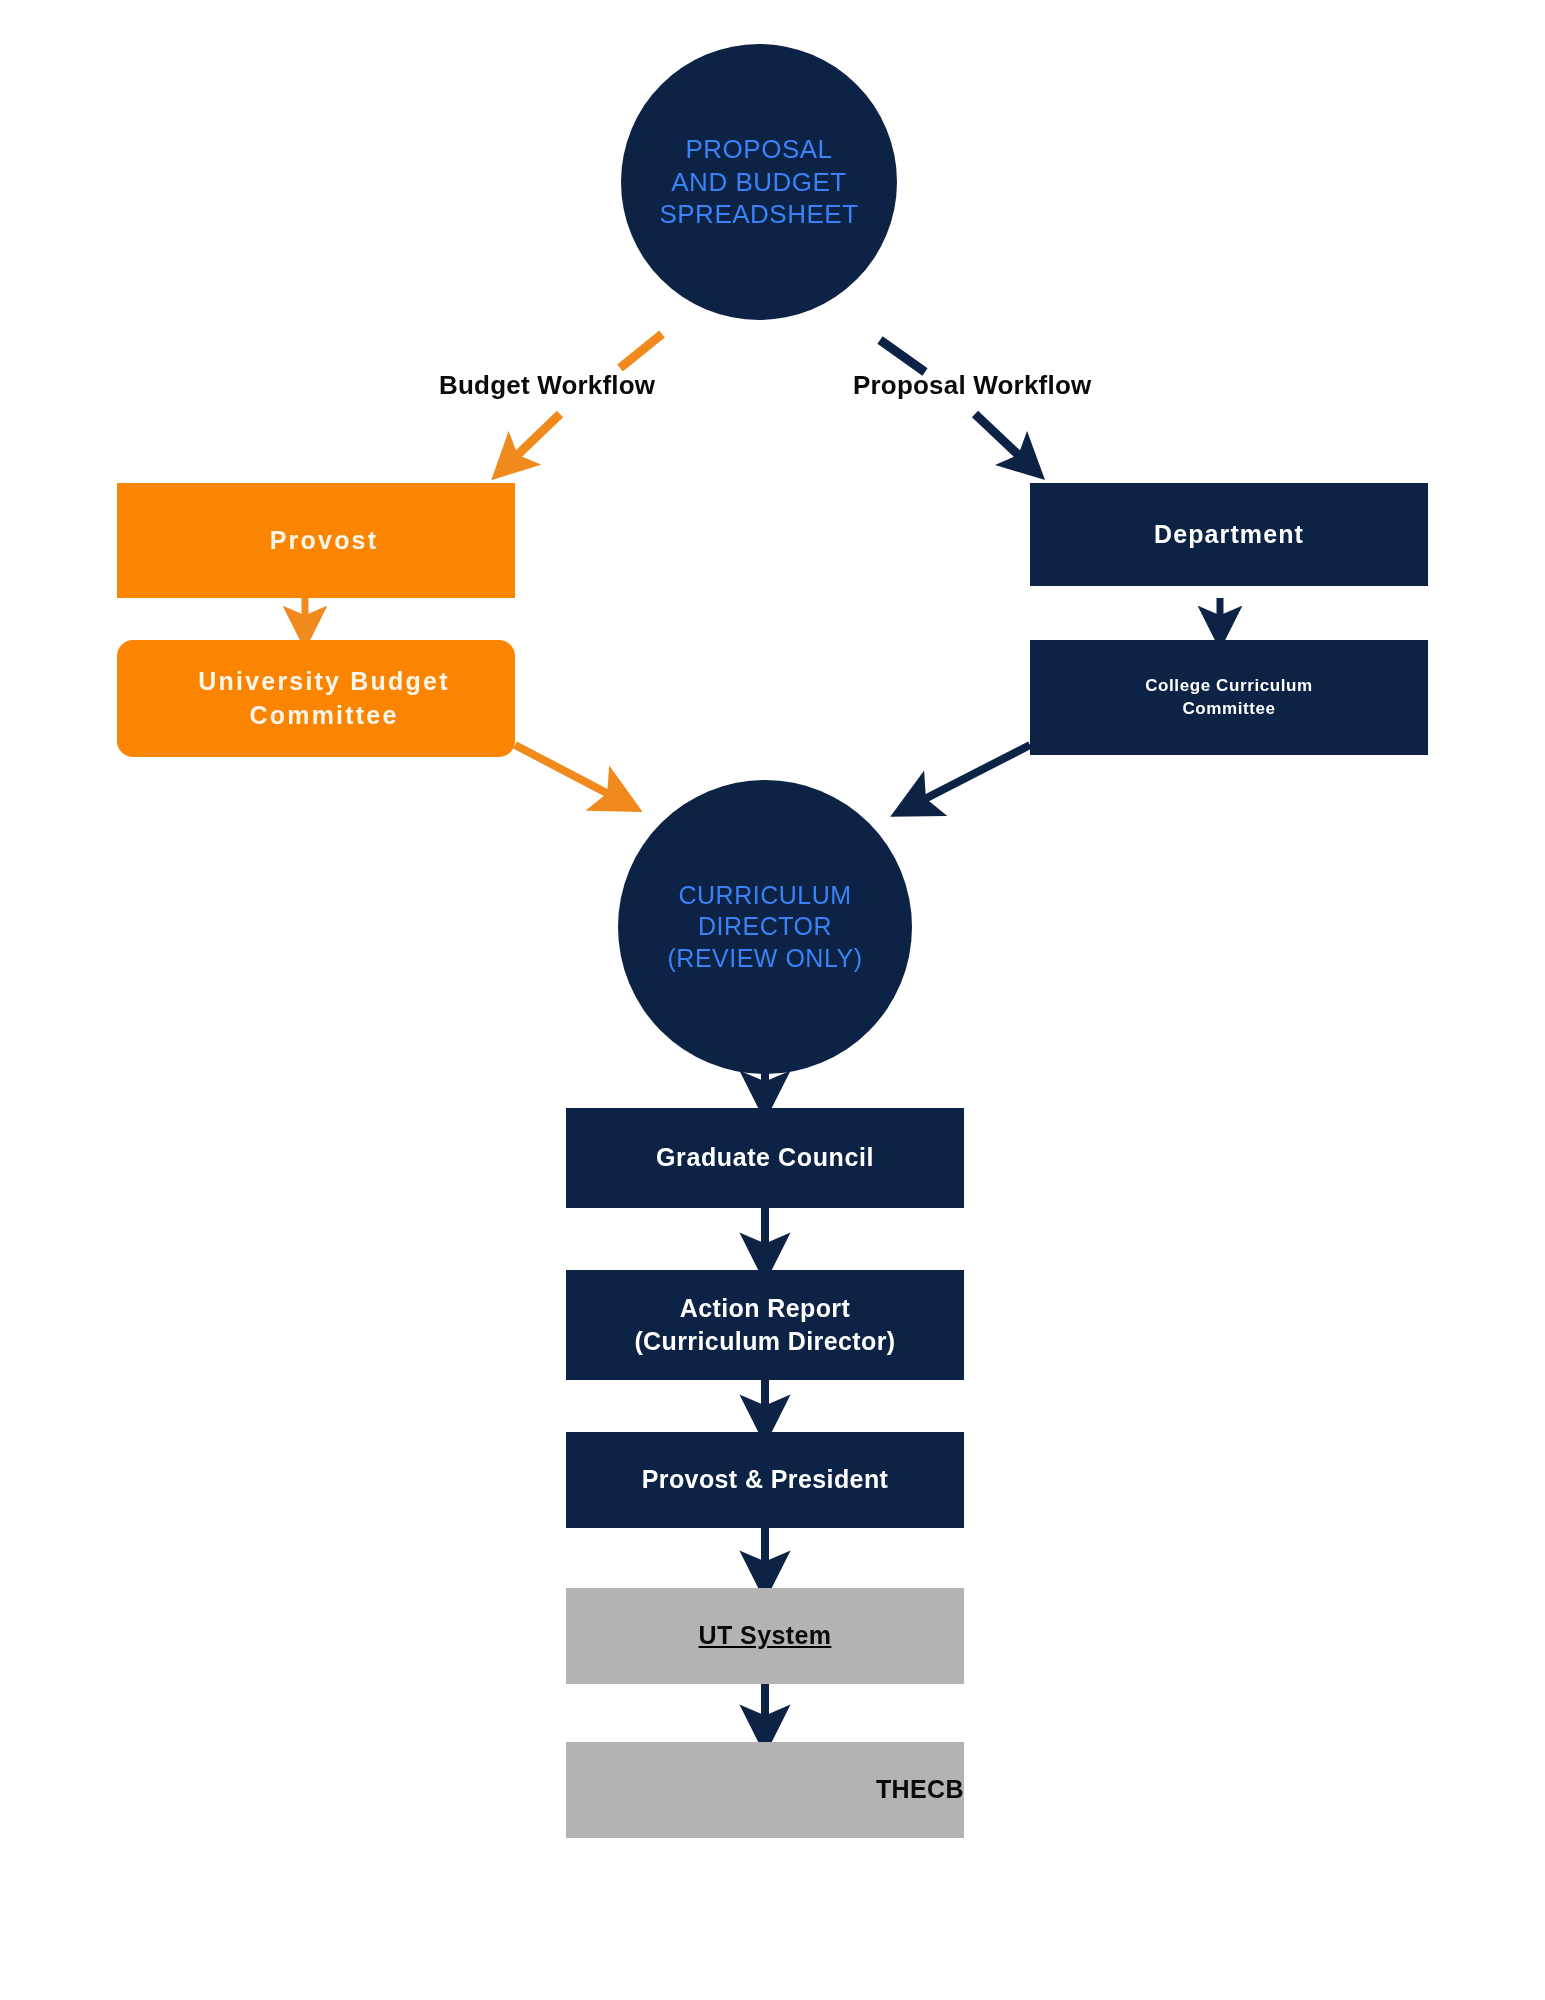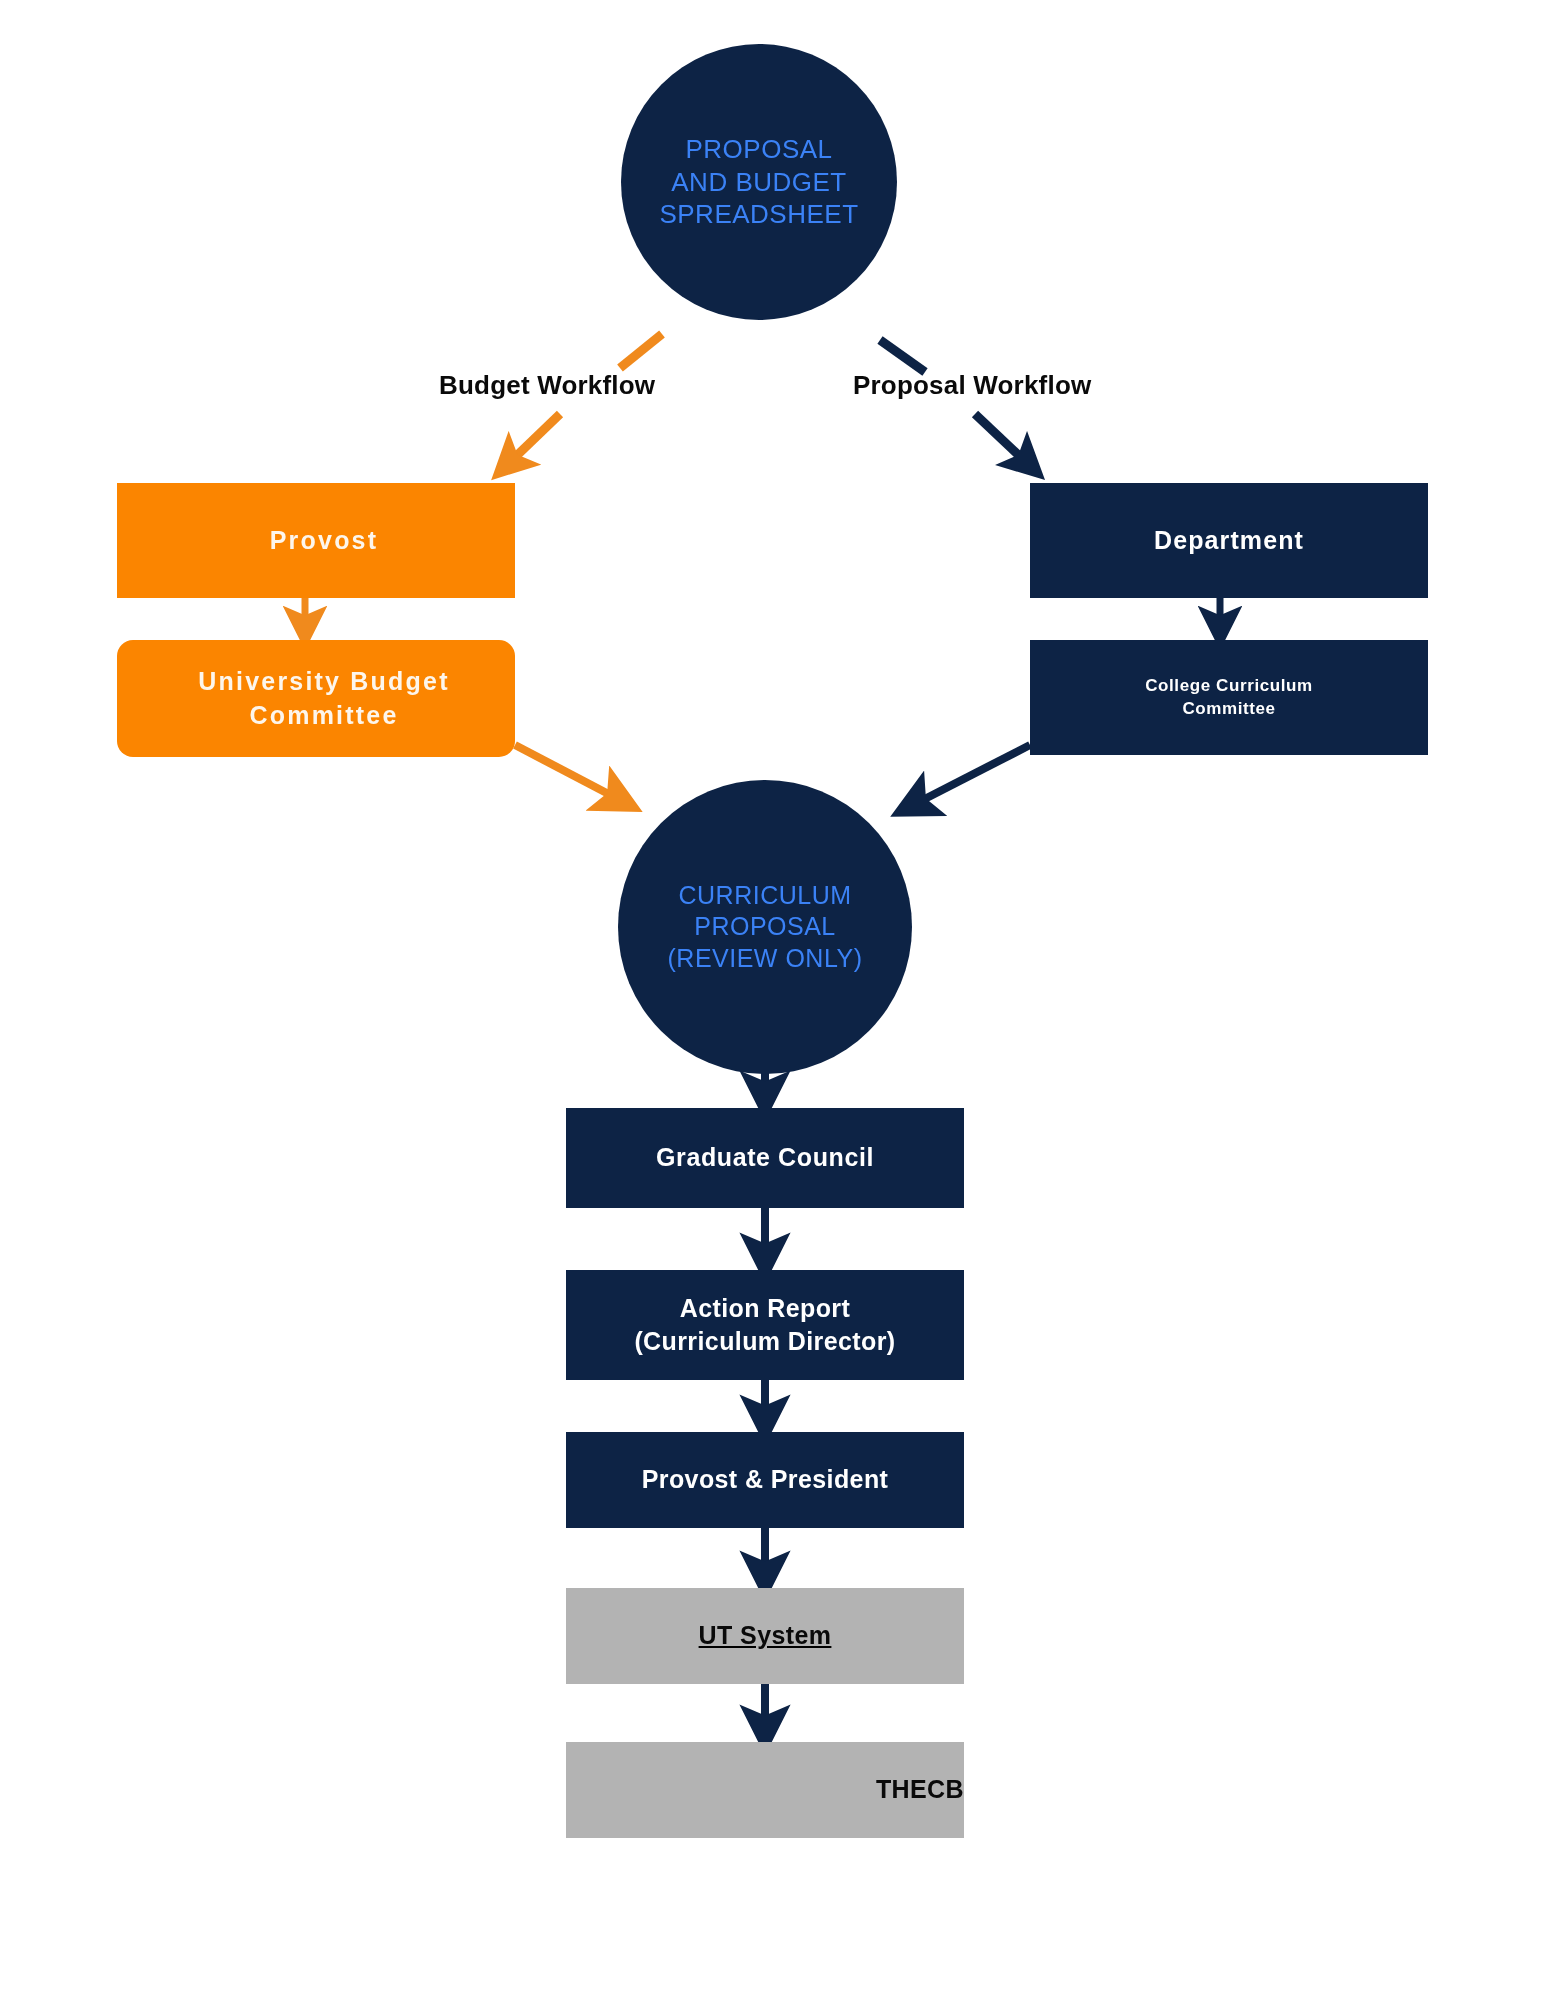--- a/index.html
+++ b/index.html
@@ -82,21 +82,21 @@
   }
   #node-provost .lbl { font-size: 25px; }
 
   #node-university-budget-committee {
     left: 117px; top: 640px; width: 398px; height: 117px; border-radius: 16px;
   }
   #node-university-budget-committee .lbl { font-size: 25px; }
 
   
   #node-department {
-    left: 1030px; top: 483px; width: 398px; height: 115px;
+    left: 1030px; top: 483px; width: 398px; height: 103px;
   }
   #node-department .lbl { font-size: 25px; letter-spacing: 1.1px; }
 
   #node-college-curriculum-committee {
     left: 1030px; top: 640px; width: 398px; height: 115px;
   }
   #node-college-curriculum-committee .lbl { font-size: 17px; letter-spacing: 0.6px; }
 
   
   #node-graduate-council {
@@ -203,21 +203,21 @@
     <span class="lbl">Department</span>
   </div>
 
   <div class="node rect navy" id="node-college-curriculum-committee">
     <span class="lbl">College Curriculum
 Committee</span>
   </div>
 
   <div class="node circle" id="node-curriculum-director">
     <span class="lbl">CURRICULUM
-PROPOSAL
+DIRECTOR
 (REVIEW ONLY)</span>
   </div>
 
   <div class="node rect navy" id="node-graduate-council">
     <span class="lbl">Graduate Council</span>
   </div>
 
   <div class="node rect navy" id="node-action-report">
     <span class="lbl">Action Report
 (Curriculum Director)</span>

